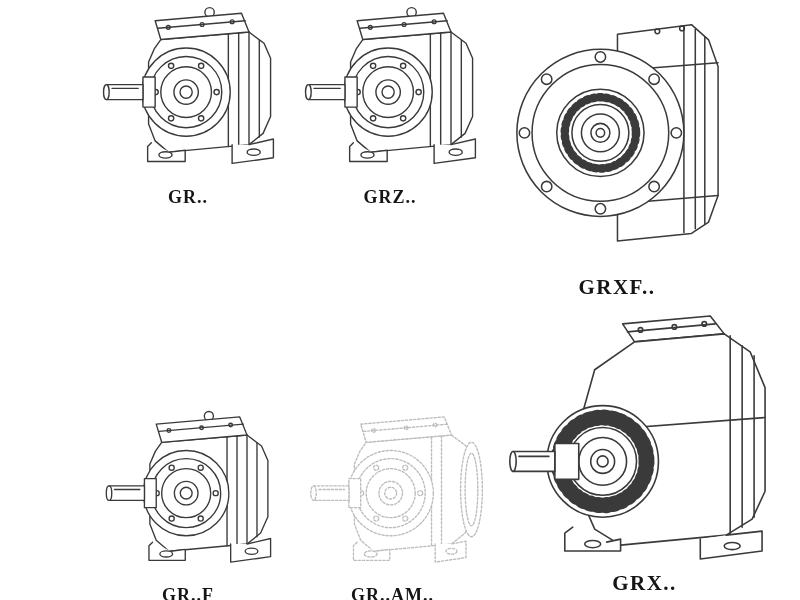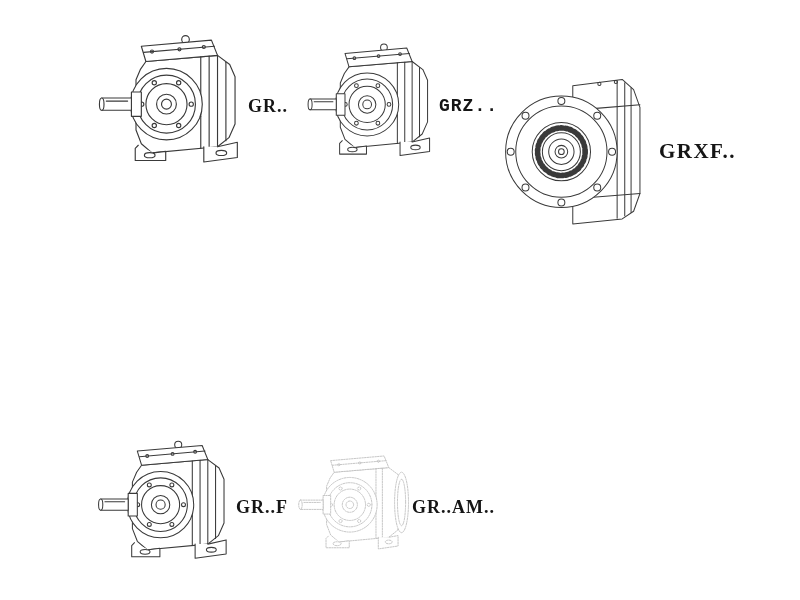--- a/index.html
+++ b/index.html
@@ -1,21 +1,21 @@
 <!DOCTYPE html>
 <html><head>
 <meta charset="utf-8">
 <style>
   * { margin:0; padding:0; box-sizing:border-box; }
   html, body { width:800px; height:600px; background:#ffffff; overflow:hidden; }
   .page {
     position:relative; width:800px; height:600px; background:#ffffff;
     font-family:"Liberation Serif", serif;
   }
-  .cell { position:absolute; display:flex; align-items:center; }
+  .cell { position:absolute; display:flex; flex-direction:column; align-items:center; }
   .drawing { width:100%; flex:1 1 auto; color:#3a3a3a; display:block; }
   .cell.faded .drawing { color:#bdbdbd; }
   .cell.faded .drawing use { stroke-dasharray:2.5 2; }
   .label {
     font-weight:bold; font-size:18px; letter-spacing:1px; color:#151515;
     padding-top:2px; white-space:nowrap;
   }
   .label.lg { font-size:21px; letter-spacing:1.5px; }
   .defs-holder { position:absolute; width:0; height:0; overflow:hidden; }
 </style>
@@ -193,36 +193,42 @@
     </defs>
   </svg>
 
   <div class="cell" style="left:88px; top:2px; width:200px; height:206px;">
     <svg class="drawing" viewBox="0 0 210 195">
       <use href="#sym-gb"></use>
     </svg>
     <span class="label">GR..</span>
   </div>
 
-  <div class="cell" style="left:298px; top:2px; width:200px; height:206px;font-family:Liberation Mono, monospace;">
+  <div class="cell" style="left:290px; top:2px; width:200px; height:206px;">
     <svg class="drawing" viewBox="0 0 210 195">
       <use href="#sym-gb"></use>
     </svg>
     <span class="label">GRZ..</span>
   </div>
 
   <div class="cell" style="left:498px; top:0px; width:238px; height:300px;gap:12px;">
     <svg class="drawing" viewBox="0 0 235 275">
       <use href="#sym-grxf"></use>
     </svg>
     <span class="label lg">GRXF..</span>
   </div>
 
 
 
+  <div class="cell" style="left:492px; top:300px; width:305px; height:296px;">
+    <svg class="drawing" viewBox="0 0 300 270">
+      <use href="#sym-grx"></use>
+    </svg>
+    <span class="label lg">GRX..</span>
+  </div>
 
   <div class="cell" style="left:88px; top:406px; width:200px; height:200px;">
     <svg class="drawing" viewBox="0 0 210 195">
       <use href="#sym-gb"></use>
     </svg>
     <span class="label">GR..F</span>
   </div>
 
   <div class="cell faded" style="left:290px; top:406px; width:205px; height:200px;">
     <svg class="drawing" viewBox="0 0 210 195">

